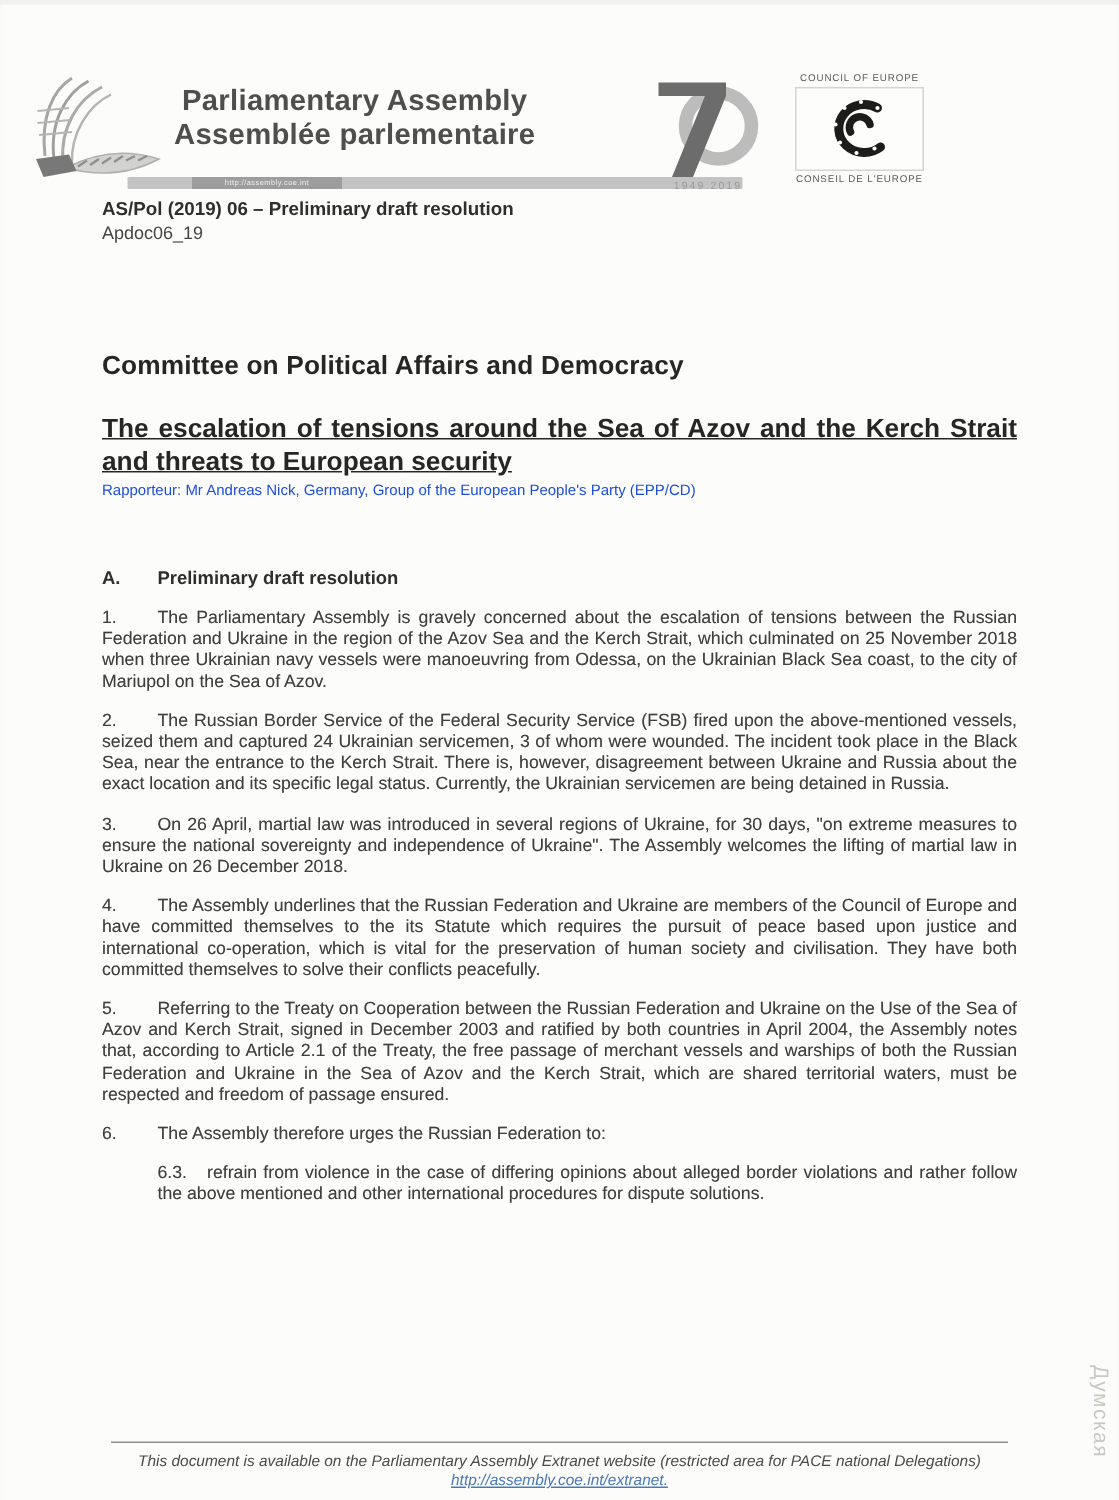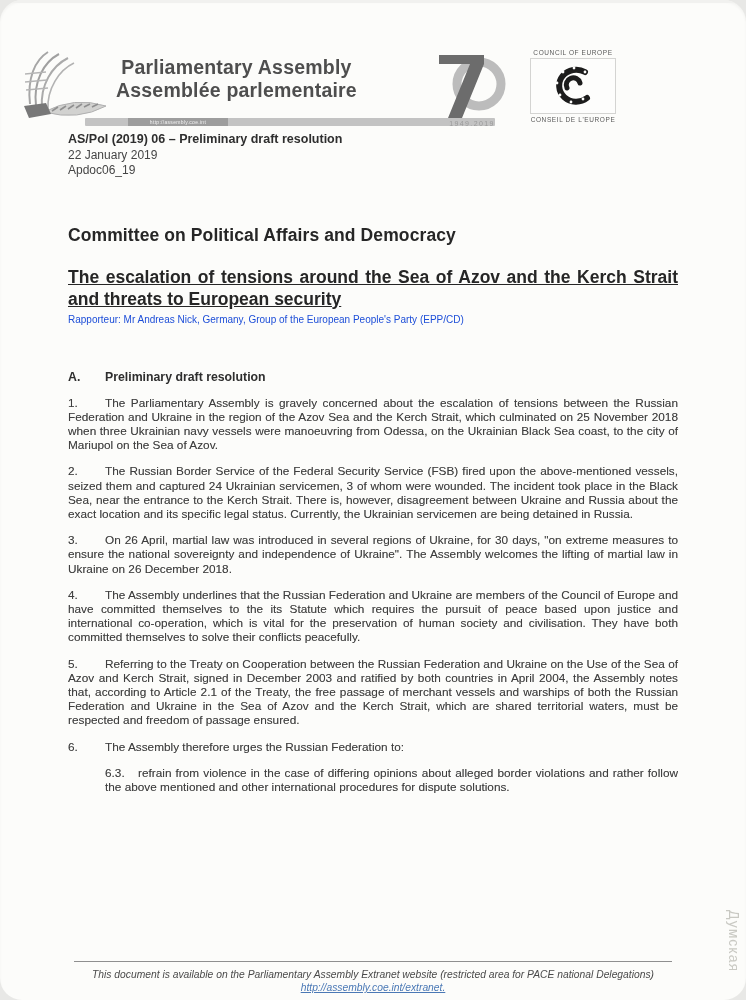--- a/index.html
+++ b/index.html
@@ -6,21 +6,20 @@
   *{box-sizing:border-box;}
   .page{
     position:relative;
     width:746px;height:1000px;
     margin:0 auto;
     background:#fcfcfa;
     font-family:"Liberation Sans","DejaVu Sans",sans-serif;
     color:#3d3d3d;
     overflow:hidden;
     box-shadow:inset 0 2px 3px rgba(0,0,0,0.04);
-    border-radius:22px;
   }
   .content{padding:0 68px;}
   
   .header{position:relative;margin-top:46px;height:86px;}
   .pace-block{position:absolute;left:16px;top:2px;display:flex;align-items:flex-start;}
   .pace-logo{width:96px;height:78px;flex:0 0 auto;}
   .org-names{margin-left:4px;margin-top:8px;text-align:center;
     font-size:19.5px;line-height:23px;font-weight:600;color:#4e4e4e;
     letter-spacing:0.2px;white-space:nowrap;}
   .header-bar{position:absolute;left:85px;top:72px;width:410px;height:8px;
@@ -32,21 +31,21 @@
   .logo-70{position:absolute;left:432px;top:0;width:78px;height:84px;}
   .coe-logo{position:absolute;left:512px;top:2px;width:122px;height:82px;text-align:center;}
   .coe-caption{font-size:6.5px;letter-spacing:0.6px;color:#5a5a5a;line-height:9px;
     white-space:nowrap;filter:blur(0.2px);}
   .coe-box{width:86px;height:56px;margin:1px auto;border:1px solid #d4d4d2;
     display:flex;align-items:center;justify-content:center;background:#fdfdfc;}
   
   .docref{font-size:12px;line-height:15.5px;color:#454545;}
   .docref .ref-bold{font-weight:700;color:#2e2e2e;font-size:12.5px;}
   
-  .committee{margin-top:46px;font-size:17.5px;font-weight:700;color:#262626;
+  .committee{margin-top:70px;font-size:17.5px;font-weight:700;color:#262626;
     letter-spacing:0.1px;}
   .doc-title{margin-top:20px;font-size:17.5px;line-height:22px;font-weight:700;
     color:#262626;text-align:justify;text-justify:inter-word;text-decoration:underline;}
   .rapporteur{font-size:10px;line-height:17px;color:#1d4ed8;margin-top:1px;}
   
   .section-head{margin-top:42px;font-size:12.3px;font-weight:700;color:#2e2e2e;}
   .section-head .snum{display:inline-block;width:37px;}
   .para{margin-top:12px;font-size:11.8px;line-height:14.2px;
     text-align:justify;text-justify:inter-word;color:#3f3f3f;
     text-shadow:0 0 0.3px rgba(70,70,70,0.45);}
@@ -120,21 +119,20 @@
         </svg>
       </div>
       <div class="coe-caption">CONSEIL DE L'EUROPE</div>
     </div>
   </div>
 
   <div class="content">
 
     <div class="docref">
       <div class="ref-bold">AS/Pol (2019) 06 – Preliminary draft resolution</div>
-      <div>22 January 2019</div>
       <div>Apdoc06_19</div>
     </div>
 
     <div class="committee">Committee on Political Affairs and Democracy</div>
 
     <div class="doc-title">The escalation of tensions around the Sea of Azov and the Kerch Strait and threats to European security</div>
     <div class="rapporteur">Rapporteur: Mr Andreas Nick, Germany, Group of the European People's Party (EPP/CD)</div>
 
     <div class="section-head">
       <span class="snum">A.</span><span>Preliminary draft resolution</span>

